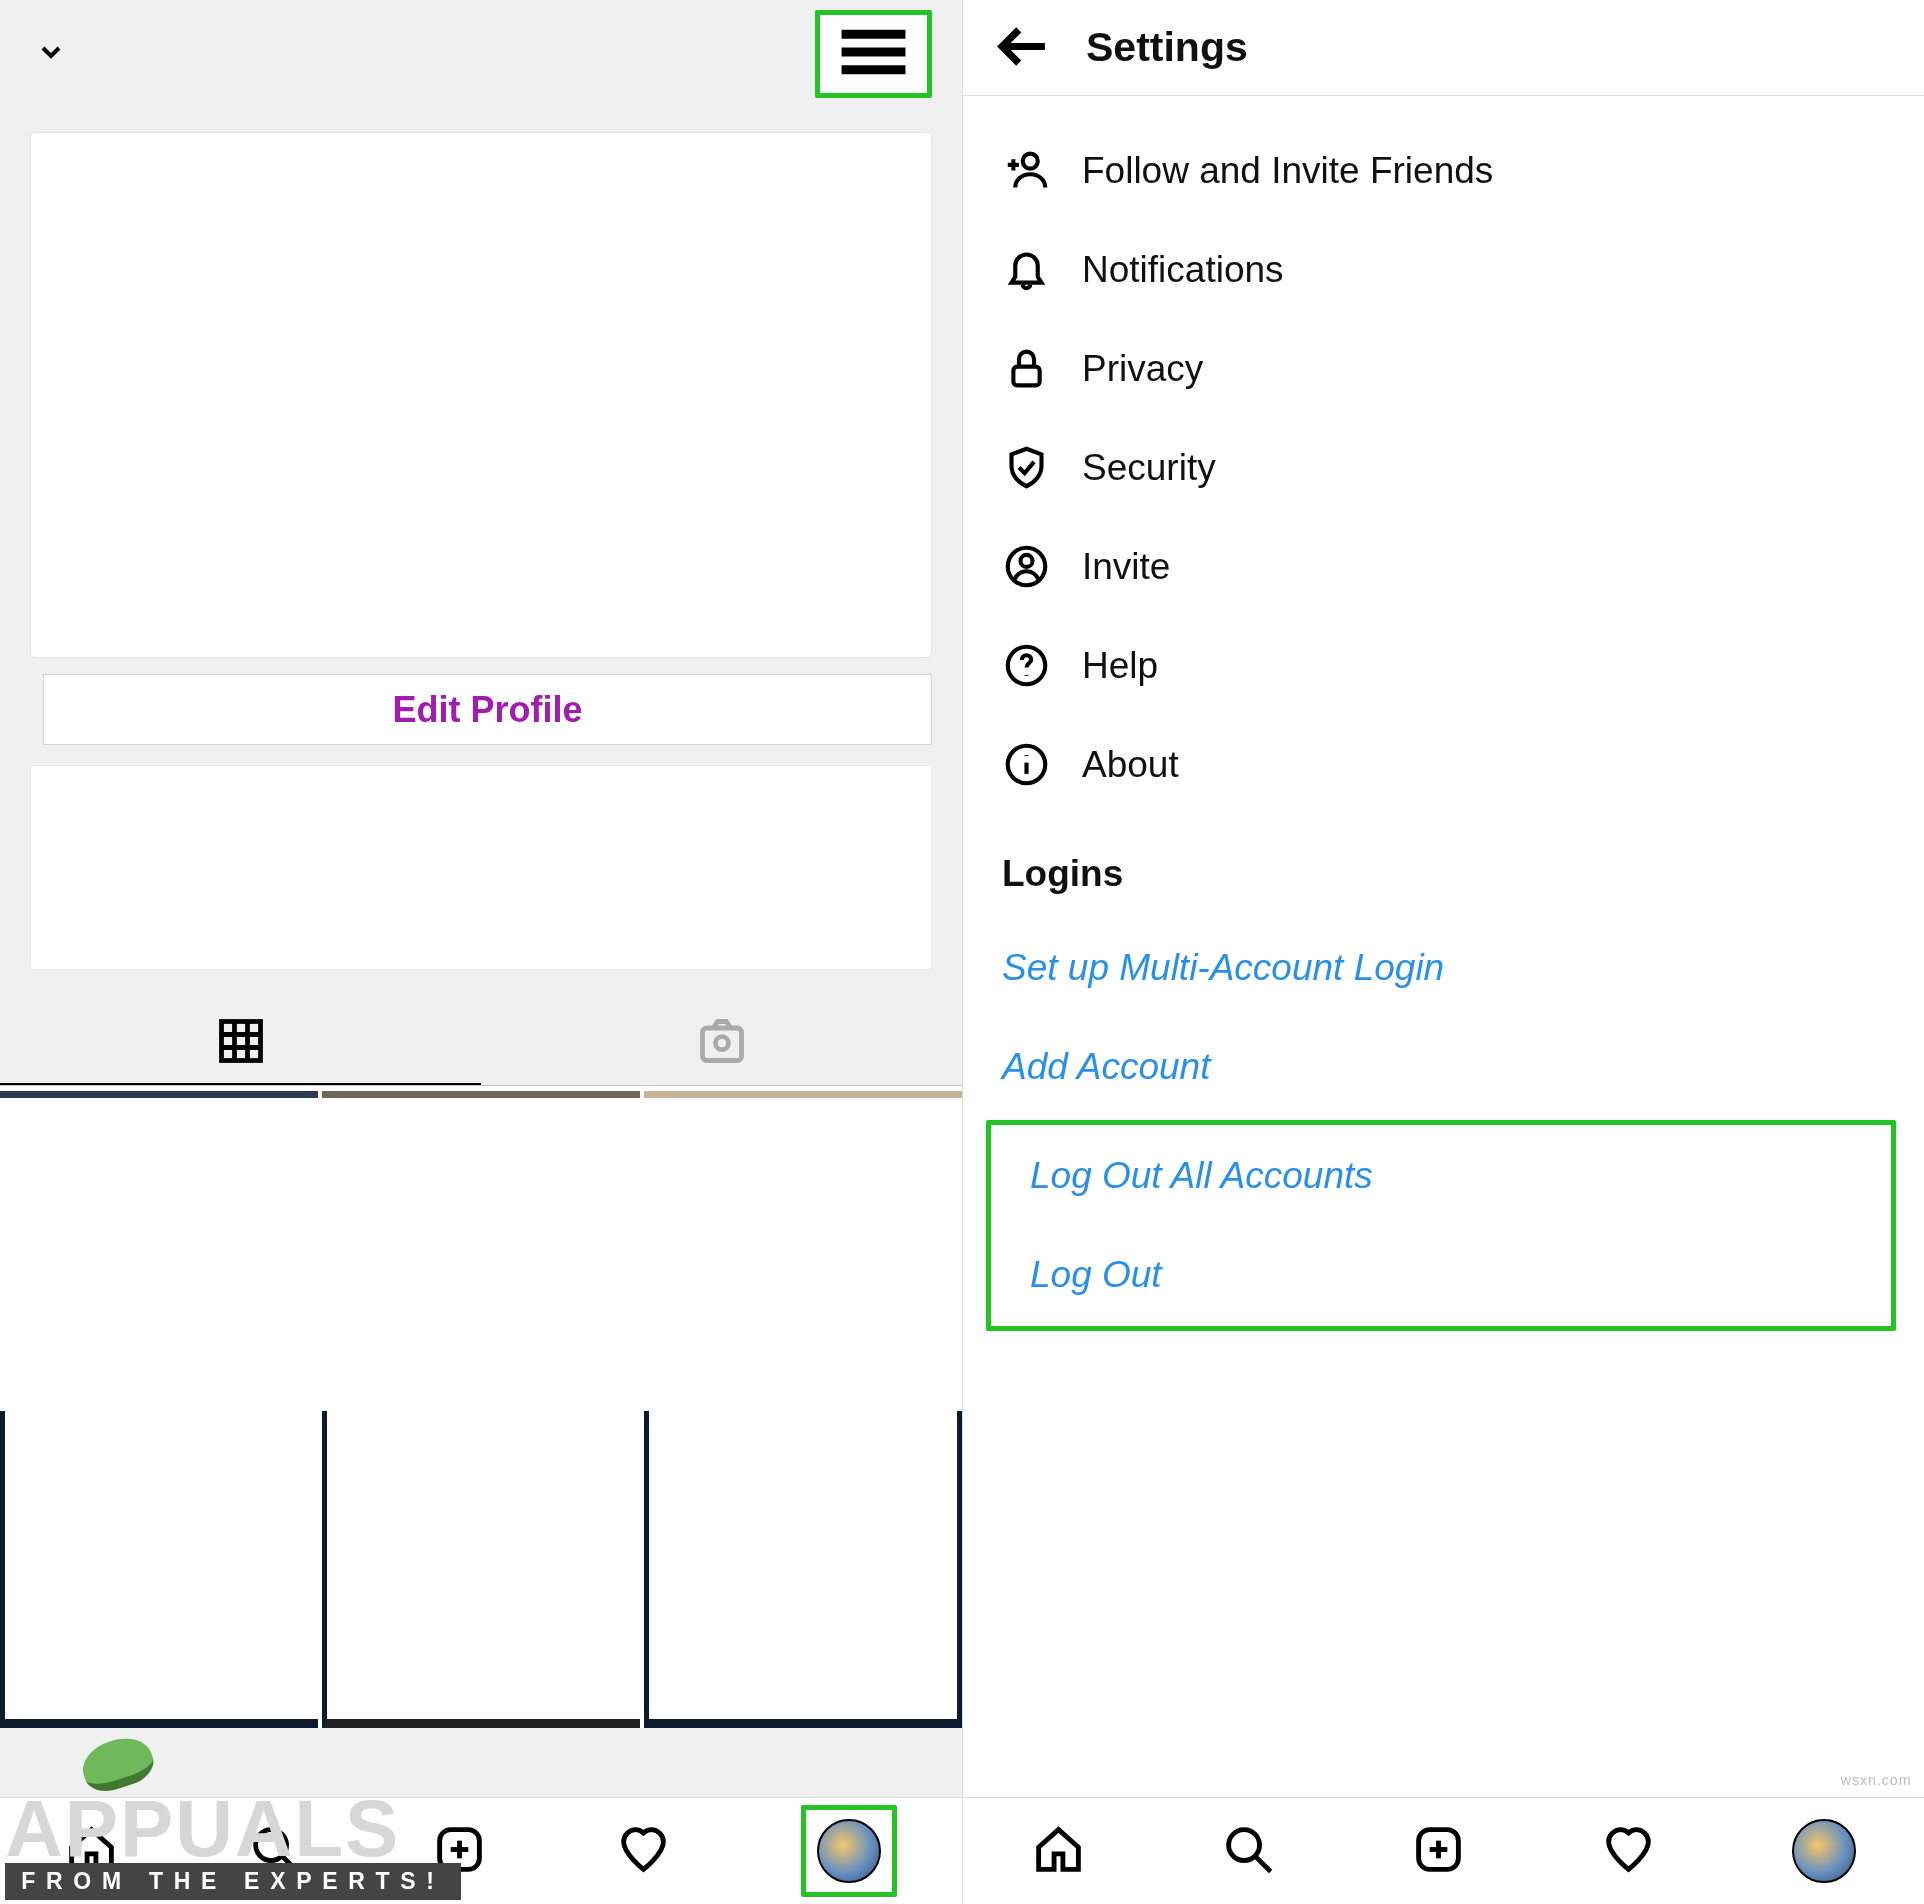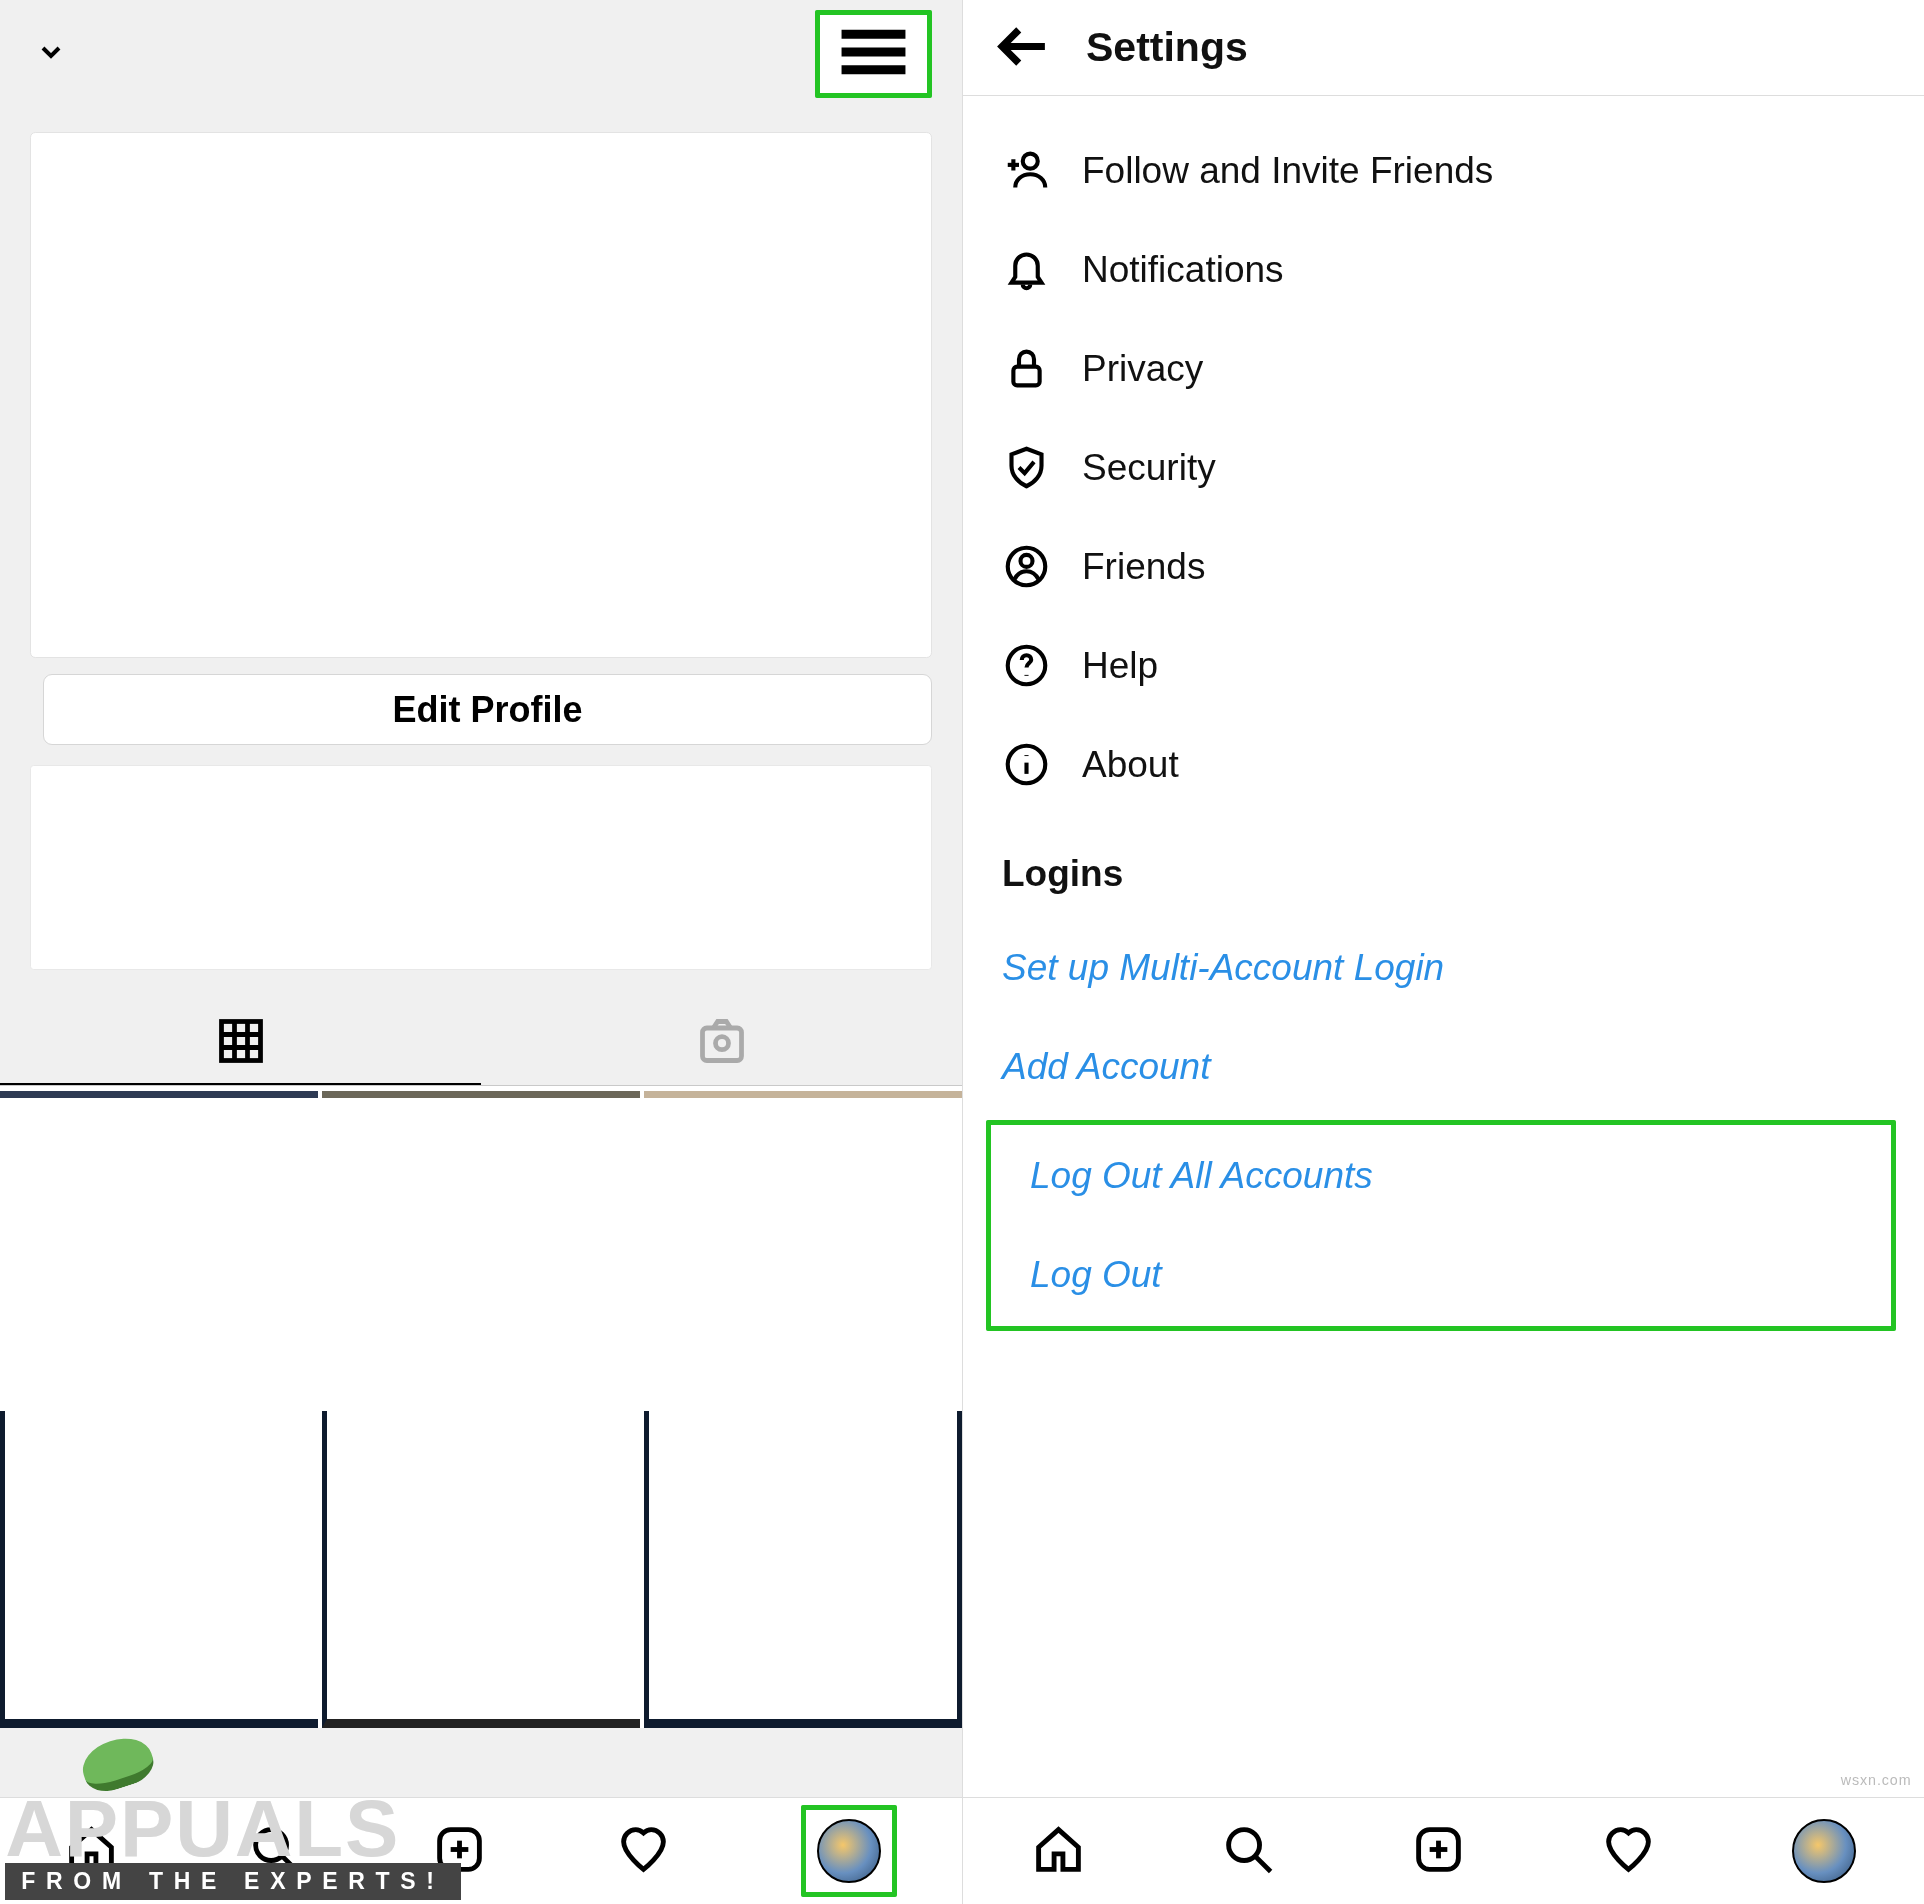--- a/index.html
+++ b/index.html
@@ -32,23 +32,23 @@
     border-radius:5.3px;
     height:526px;
     border:0.9px solid #e3e3e3;
   }
 
   .edit-profile-btn {
     margin:16px 30px 0 43px;
     height:71px;
     background:#fff;
     border:1.8px solid #d6d6d6;
-    border-radius:9px;
+    border-radius:0;
     display:flex; align-items:center; justify-content:center;
-    font-size:36px; font-weight:600; color:#000000;
+    font-size:36px; font-weight:600; color:#a21caf;
   }
 
   .highlights-box {
     margin:19.6px 30px 0 30px;
     background:#fff;
     border-radius:3.6px;
     height:205px;
     border:0.9px solid #e8e8e8;
   }
 
@@ -311,21 +311,21 @@
 
 
     <div class="settings-item">
       <span class="icon">
         <svg viewBox="0 0 24 24">
             <circle cx="12" cy="12" r="10"></circle>
             <circle cx="12" cy="9" r="3.2"></circle>
             <path d="M5.5 19c1.5-3 4-4.5 6.5-4.5s5 1.5 6.5 4.5"></path>
           </svg>
       </span>
-      <span class="label">Friends</span>
+      <span class="label">Invite</span>
     </div>
 
     <div class="settings-item">
       <span class="icon">
         <svg viewBox="0 0 24 24">
             <circle cx="12" cy="12" r="10"></circle>
             <path d="M9.5 9a2.5 2.5 0 115 0c0 1.5-2.5 2-2.5 4"></path>
             <line x1="12" y1="17" x2="12" y2="17.5"></line>
           </svg>
       </span>

